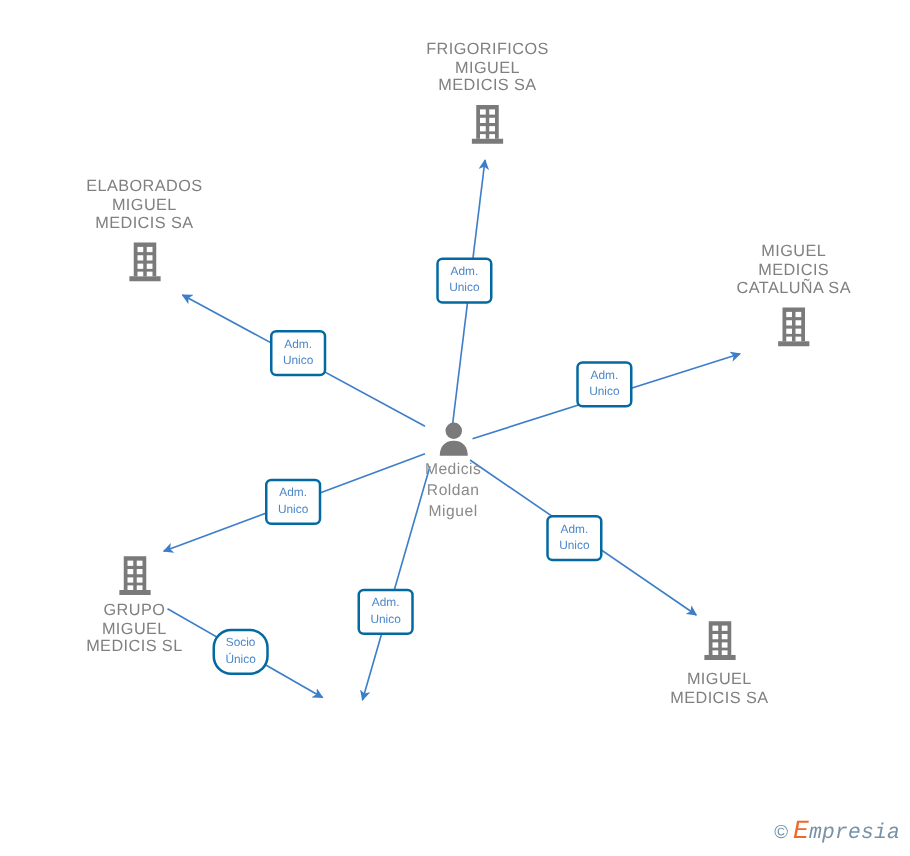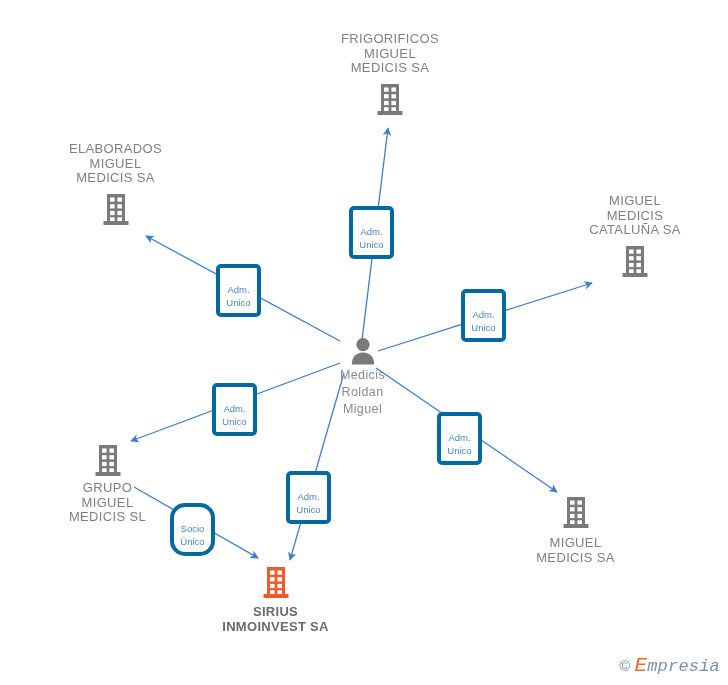--- a/index.html
+++ b/index.html
@@ -25,27 +25,27 @@
   }
   .node.company .caption{letter-spacing:.35px;}
   .node.highlight .caption{color:#6a6a6a;font-weight:bold;letter-spacing:.3px;}
   .node.person .caption{
     color:#8a8a8a;font-size:12.5px;line-height:17px;letter-spacing:.4px;
   }
 
   .edge-label{
     position:absolute;
     background:#ffffff;
-    border:4px solid #0369a1;
+    border:2px solid #0369a1;
     border-radius:5px;
     color:#4a86c8;
     font-size:9.5px;
     line-height:12.5px;
     text-align:center;
-    padding:16px 6px 4px 6px;
+    padding:4px 6px 4px 6px;
     white-space:pre-line;
     box-sizing:border-box;
   }
 
   .watermark{
     position:absolute;
     right:8px;bottom:8px;
     display:flex;align-items:center;gap:4px;
     user-select:none;
   }
@@ -192,38 +192,20 @@
         <rect x="9" y="17.9" width="4.6" height="4.2" fill="#ffffff"></rect>
         <rect x="16.4" y="17.9" width="4.6" height="4.2" fill="#ffffff"></rect>
         <rect x="9" y="24.3" width="4.6" height="3.7" fill="#ffffff"></rect>
         <rect x="16.4" y="24.3" width="4.6" height="3.7" fill="#ffffff"></rect>
       </svg>
     </span>
     <div class="caption" style="margin-top:6px;">MIGUEL
 MEDICIS SA</div>
   </div>
 
-  <div class="node company highlight" style="left:203px;top:566px;width:145px;">
-    <span class="glyph">
-      <svg width="30" height="34" viewBox="0 0 30 34">
-        <rect x="6" y="1" width="18" height="27" fill="#f05a28"></rect>
-        <rect x="2.5" y="28" width="25" height="4" fill="#f05a28"></rect>
-        <rect x="9" y="4.5" width="4.6" height="4.2" fill="#ffffff"></rect>
-        <rect x="16.4" y="4.5" width="4.6" height="4.2" fill="#ffffff"></rect>
-        <rect x="9" y="11.2" width="4.6" height="4.2" fill="#ffffff"></rect>
-        <rect x="16.4" y="11.2" width="4.6" height="4.2" fill="#ffffff"></rect>
-        <rect x="9" y="17.9" width="4.6" height="4.2" fill="#ffffff"></rect>
-        <rect x="16.4" y="17.9" width="4.6" height="4.2" fill="#ffffff"></rect>
-        <rect x="9" y="24.3" width="4.6" height="3.7" fill="#ffffff"></rect>
-        <rect x="16.4" y="24.3" width="4.6" height="3.7" fill="#ffffff"></rect>
-      </svg>
-    </span>
-    <div class="caption" style="margin-top:5px;">SIRIUS
-INMOINVEST SA</div>
-  </div>
 
   <div class="edge-label" style="left:349px;top:206px;width:45px;">Adm.
 Unico</div>
 
   <div class="edge-label" style="left:216px;top:264px;width:45px;">Adm.
 Unico</div>
 
   <div class="edge-label" style="left:461px;top:289px;width:45px;">Adm.
 Unico</div>
 

